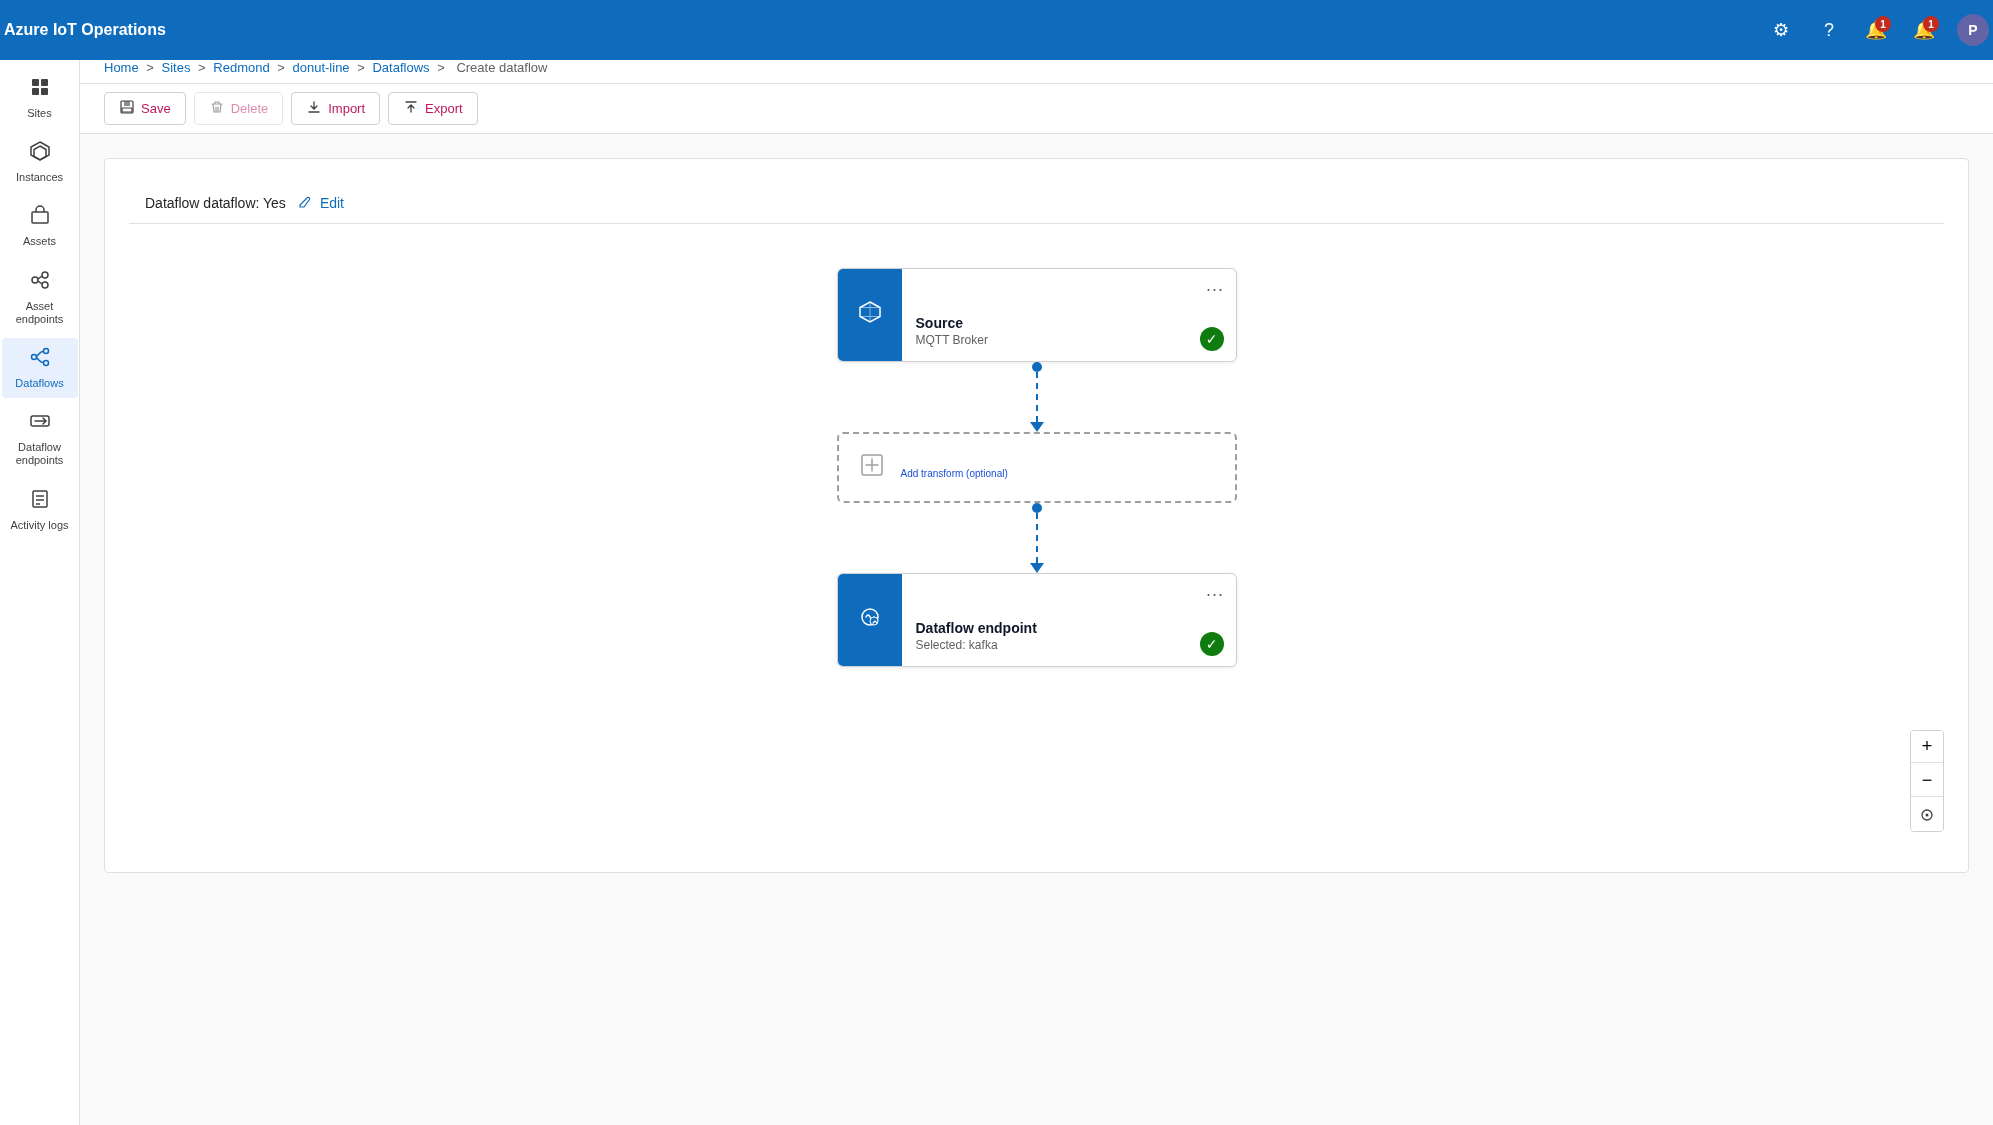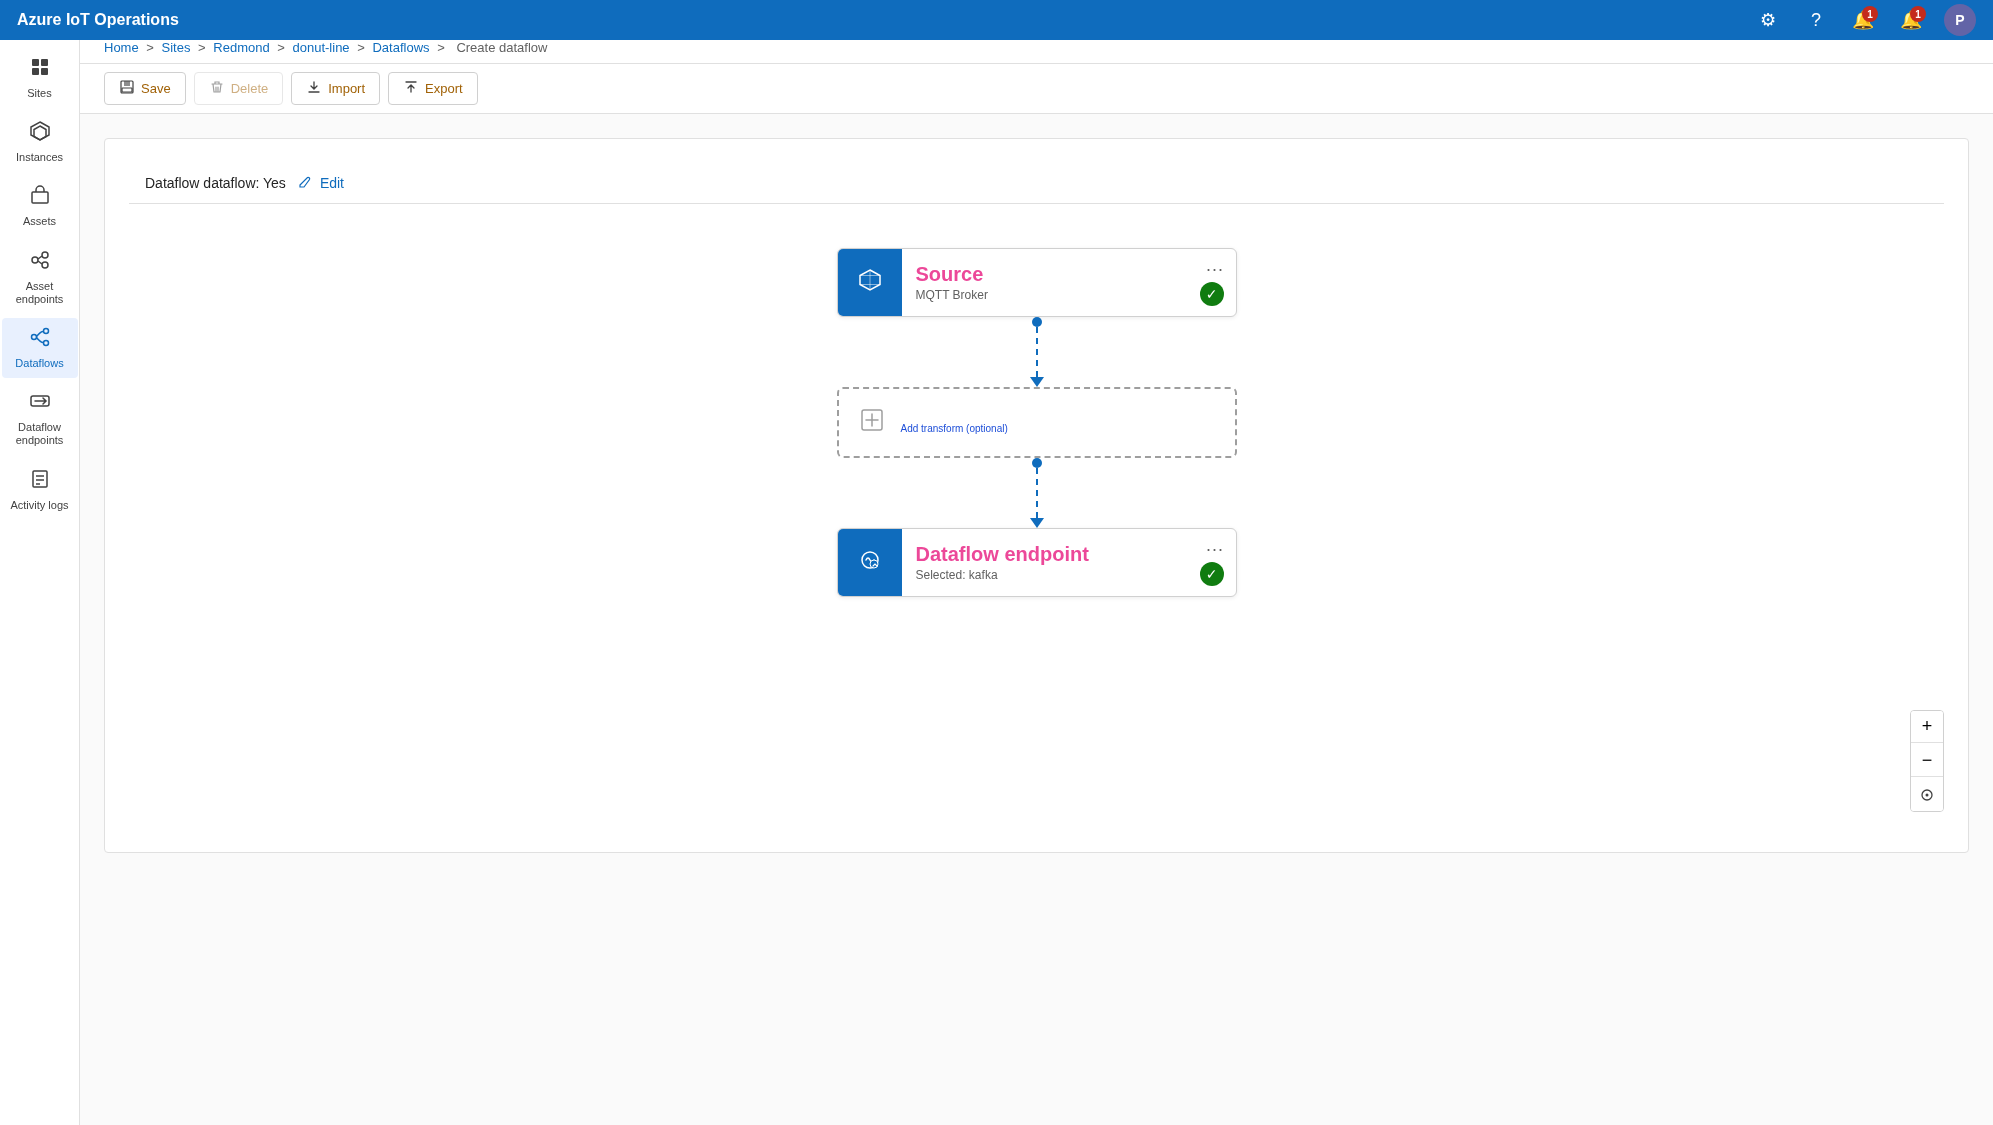--- a/index.html
+++ b/index.html
@@ -2,24 +2,24 @@
 <html><head>
   <meta charset="utf-8">
   <style>
     * { box-sizing: border-box; margin: 0; padding: 0; }
     body { font-family: 'Segoe UI', Arial, sans-serif; background: #f3f2f1; display: flex; flex-direction: column; height: 100vh; overflow: hidden; }
 
     
     .topbar {
       background: #0f6cbd;
       color: white;
-      height: 40px;
+      height: 60px;
       display: flex;
       align-items: center;
-      padding: 0 17px;
+      padding: 0 4px;
       gap: 12px;
       flex-shrink: 0;
     }
     .topbar-title { font-size: 16px; font-weight: 600; flex: 1; }
     .topbar-icons { display: flex; align-items: center; gap: 16px; }
     .topbar-icon-btn {
       background: none; border: none; color: white; cursor: pointer;
       font-size: 18px; position: relative; width: 32px; height: 32px;
       display: flex; align-items: center; justify-content: center; border-radius: 4px;
     }
@@ -64,21 +64,21 @@
     .page-title { font-size: 22px; font-weight: 600; color: #0f6cbd; padding-bottom: 12px; }
 
     
     .toolbar {
       background: white; border-bottom: 1px solid #e0e0e0;
       padding: 8px 24px; display: flex; gap: 8px; align-items: center; flex-shrink: 0;
     }
     .toolbar-btn {
       display: flex; align-items: center; gap: 6px;
       padding: 6px 14px; border: 1px solid #d0d0d0; background: white;
-      border-radius: 4px; cursor: pointer; font-size: 13px; color: #a16207;
+      border-radius: 4px; cursor: pointer; font-size: 13px; color: #be185d;
     }
     .toolbar-btn .btn-icon { font-size: 14px; }
     .toolbar-btn.disabled { opacity: 0.5; cursor: default; }
 
     
     .canvas-container { flex: 1; overflow: auto; padding: 24px; position: relative; }
     .canvas-inner { background: white; border: 1px solid #e0e0e0; border-radius: 4px; padding: 24px; min-height: 700px; position: relative; }
 
     
     .status-bar {
@@ -102,21 +102,21 @@
       background: white; border: 1px solid #d0d0d0; border-radius: 6px;
       width: 400px; display: flex; align-items: stretch; position: relative;
       box-shadow: 0 1px 4px rgba(0,0,0,0.08);
     }
     .node-icon-area {
       width: 64px; background: #0f6cbd; border-radius: 5px 0 0 5px;
       display: flex; align-items: center; justify-content: center; flex-shrink: 0;
     }
     .node-icon-area .node-icon { color: white; font-size: 22px; }
     .node-content { flex: 1; padding: 14px 14px 14px 14px; }
-    .node-title { font-size: 20px; font-weight: 600; color: #ec4899; }
+    .node-title { font-size: 14px; font-weight: 600; color: #0f172a; margin-top: 32px; }
     .node-subtitle { font-size: 12px; color: #616161; margin-top: 2px; }
     .node-menu { position: absolute; top: 10px; right: 12px; cursor: pointer; color: #616161; font-size: 18px; }
     .node-status { position: absolute; bottom: 10px; right: 12px; }
     .status-check {
       width: 24px; height: 24px; background: #107c10; border-radius: 50%;
       display: flex; align-items: center; justify-content: center; color: white; font-size: 14px;
     }
 
     
     .flow-node-dashed {

